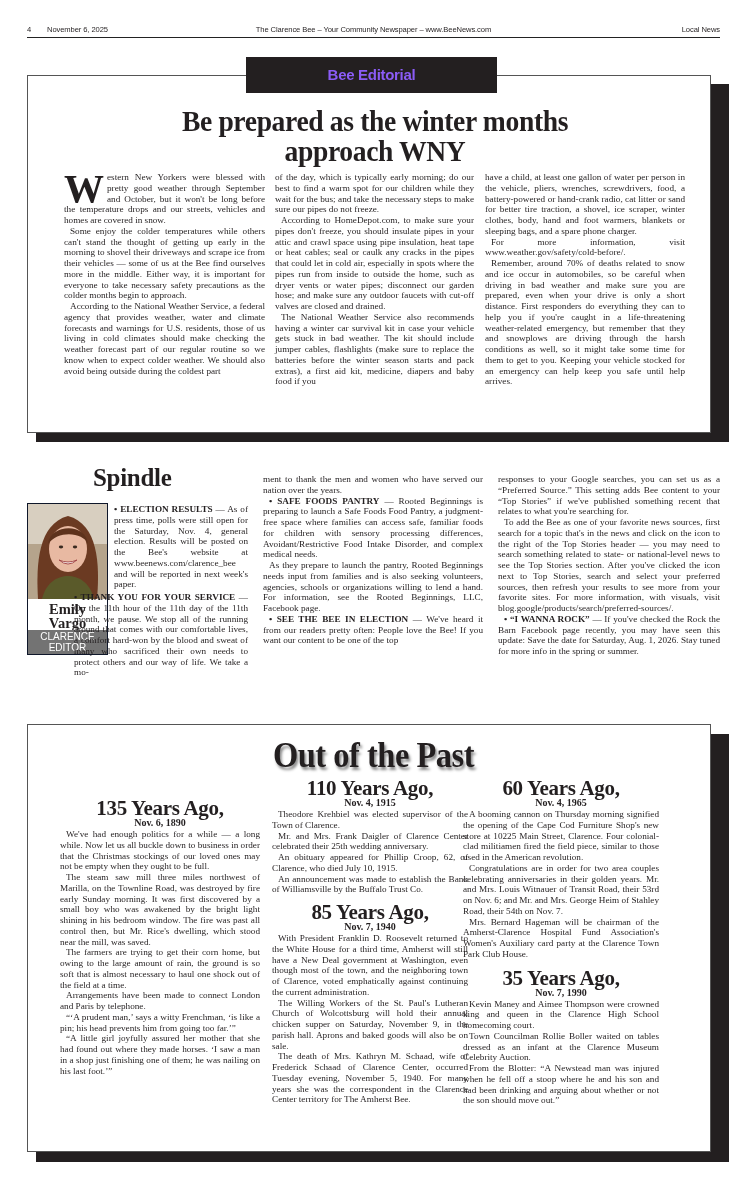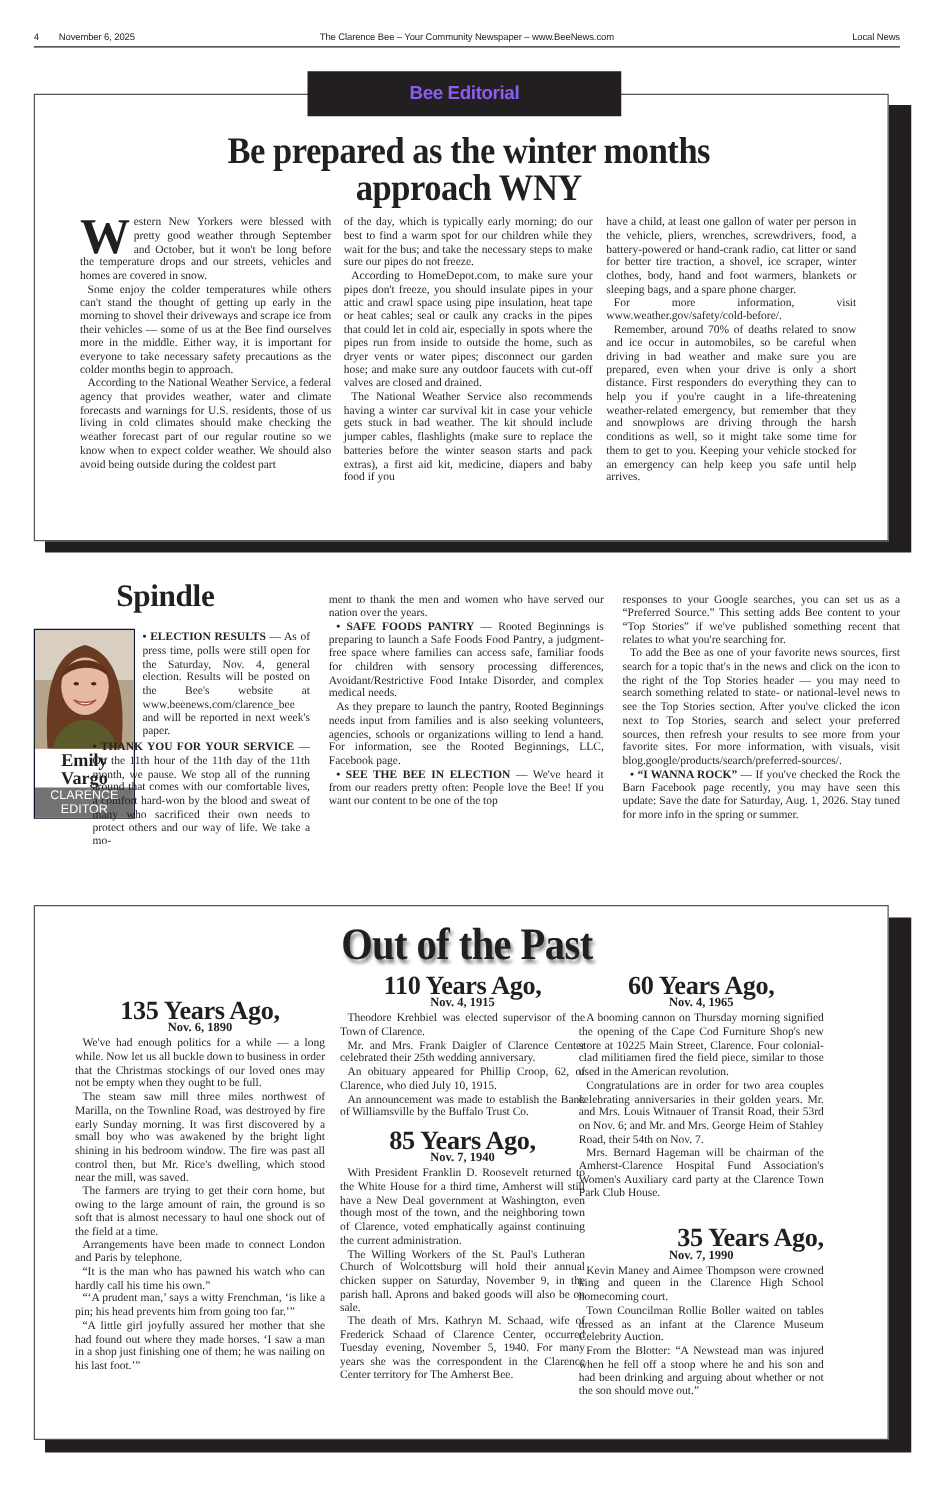--- a/index.html
+++ b/index.html
@@ -124,21 +124,20 @@
 <div class="otp-box"></div>
 <div class="otp-title">Out of the Past</div>
 
 <div class="col" style="left:60px; top:778px; width:200px;margin-top:20px;">
   <div class="yh">135 Years Ago,</div>
   <div class="yd">Nov. 6, 1890</div>
   <p>We've had enough politics for a while — a long while. Now let us all buckle down to business in order that the Christmas stockings of our loved ones may not be empty when they ought to be full.</p>
   <p>The steam saw mill three miles northwest of Marilla, on the Townline Road, was destroyed by fire early Sunday morning. It was first discovered by a small boy who was awakened by the bright light shining in his bedroom window. The fire was past all control then, but Mr. Rice's dwelling, which stood near the mill, was saved.</p>
   <p>The farmers are trying to get their corn home, but owing to the large amount of rain, the ground is so soft that is almost necessary to haul one shock out of the field at a time.</p>
   <p>Arrangements have been made to connect London and Paris by telephone.</p>
-  <p>“It is the man who has pawned his watch who can hardly call his time his own.”</p>
   <p>“‘A prudent man,’ says a witty Frenchman, ‘is like a pin; his head prevents him from going too far.’”</p>
   <p>“A little girl joyfully assured her mother that she had found out where they made horses. ‘I saw a man in a shop just finishing one of them; he was nailing on his last foot.’”</p>
 </div>
 
 <div class="col" style="left:272px; top:778px; width:196px;">
   <div class="yh">110 Years Ago,</div>
   <div class="yd">Nov. 4, 1915</div>
   <p>Theodore Krehbiel was elected supervisor of the Town of Clarence.</p>
   <p>Mr. and Mrs. Frank Daigler of Clarence Center celebrated their 25th wedding anniversary.</p>
   <p>An obituary appeared for Phillip Croop, 62, of Clarence, who died July 10, 1915.</p>
@@ -149,18 +148,18 @@
   <p>The Willing Workers of the St. Paul's Lutheran Church of Wolcottsburg will hold their annual chicken supper on Saturday, November 9, in the parish hall. Aprons and baked goods will also be on sale.</p>
   <p>The death of Mrs. Kathryn M. Schaad, wife of Frederick Schaad of Clarence Center, occurred Tuesday evening, November 5, 1940. For many years she was the correspondent in the Clarence Center territory for The Amherst Bee.</p>
 </div>
 
 <div class="col" style="left:463px; top:778px; width:196px;">
   <div class="yh">60 Years Ago,</div>
   <div class="yd">Nov. 4, 1965</div>
   <p>A booming cannon on Thursday morning signified the opening of the Cape Cod Furniture Shop's new store at 10225 Main Street, Clarence. Four colonial-clad militiamen fired the field piece, similar to those used in the American revolution.</p>
   <p>Congratulations are in order for two area couples celebrating anniversaries in their golden years. Mr. and Mrs. Louis Witnauer of Transit Road, their 53rd on Nov. 6; and Mr. and Mrs. George Heim of Stahley Road, their 54th on Nov. 7.</p>
   <p>Mrs. Bernard Hageman will be chairman of the Amherst-Clarence Hospital Fund Association's Women's Auxiliary card party at the Clarence Town Park Club House.</p>
-  <div class="yh" style="margin-top:20px;text-align:right;">35 Years Ago,</div>
+  <div class="yh" style="margin-top:8px;">35 Years Ago,</div>
   <div class="yd">Nov. 7, 1990</div>
   <p>Kevin Maney and Aimee Thompson were crowned king and queen in the Clarence High School homecoming court.</p>
   <p>Town Councilman Rollie Boller waited on tables dressed as an infant at the Clarence Museum Celebrity Auction.</p>
   <p>From the Blotter: “A Newstead man was injured when he fell off a stoop where he and his son and had been drinking and arguing about whether or not the son should move out.”</p>
 </div>
 
 </body></html>

